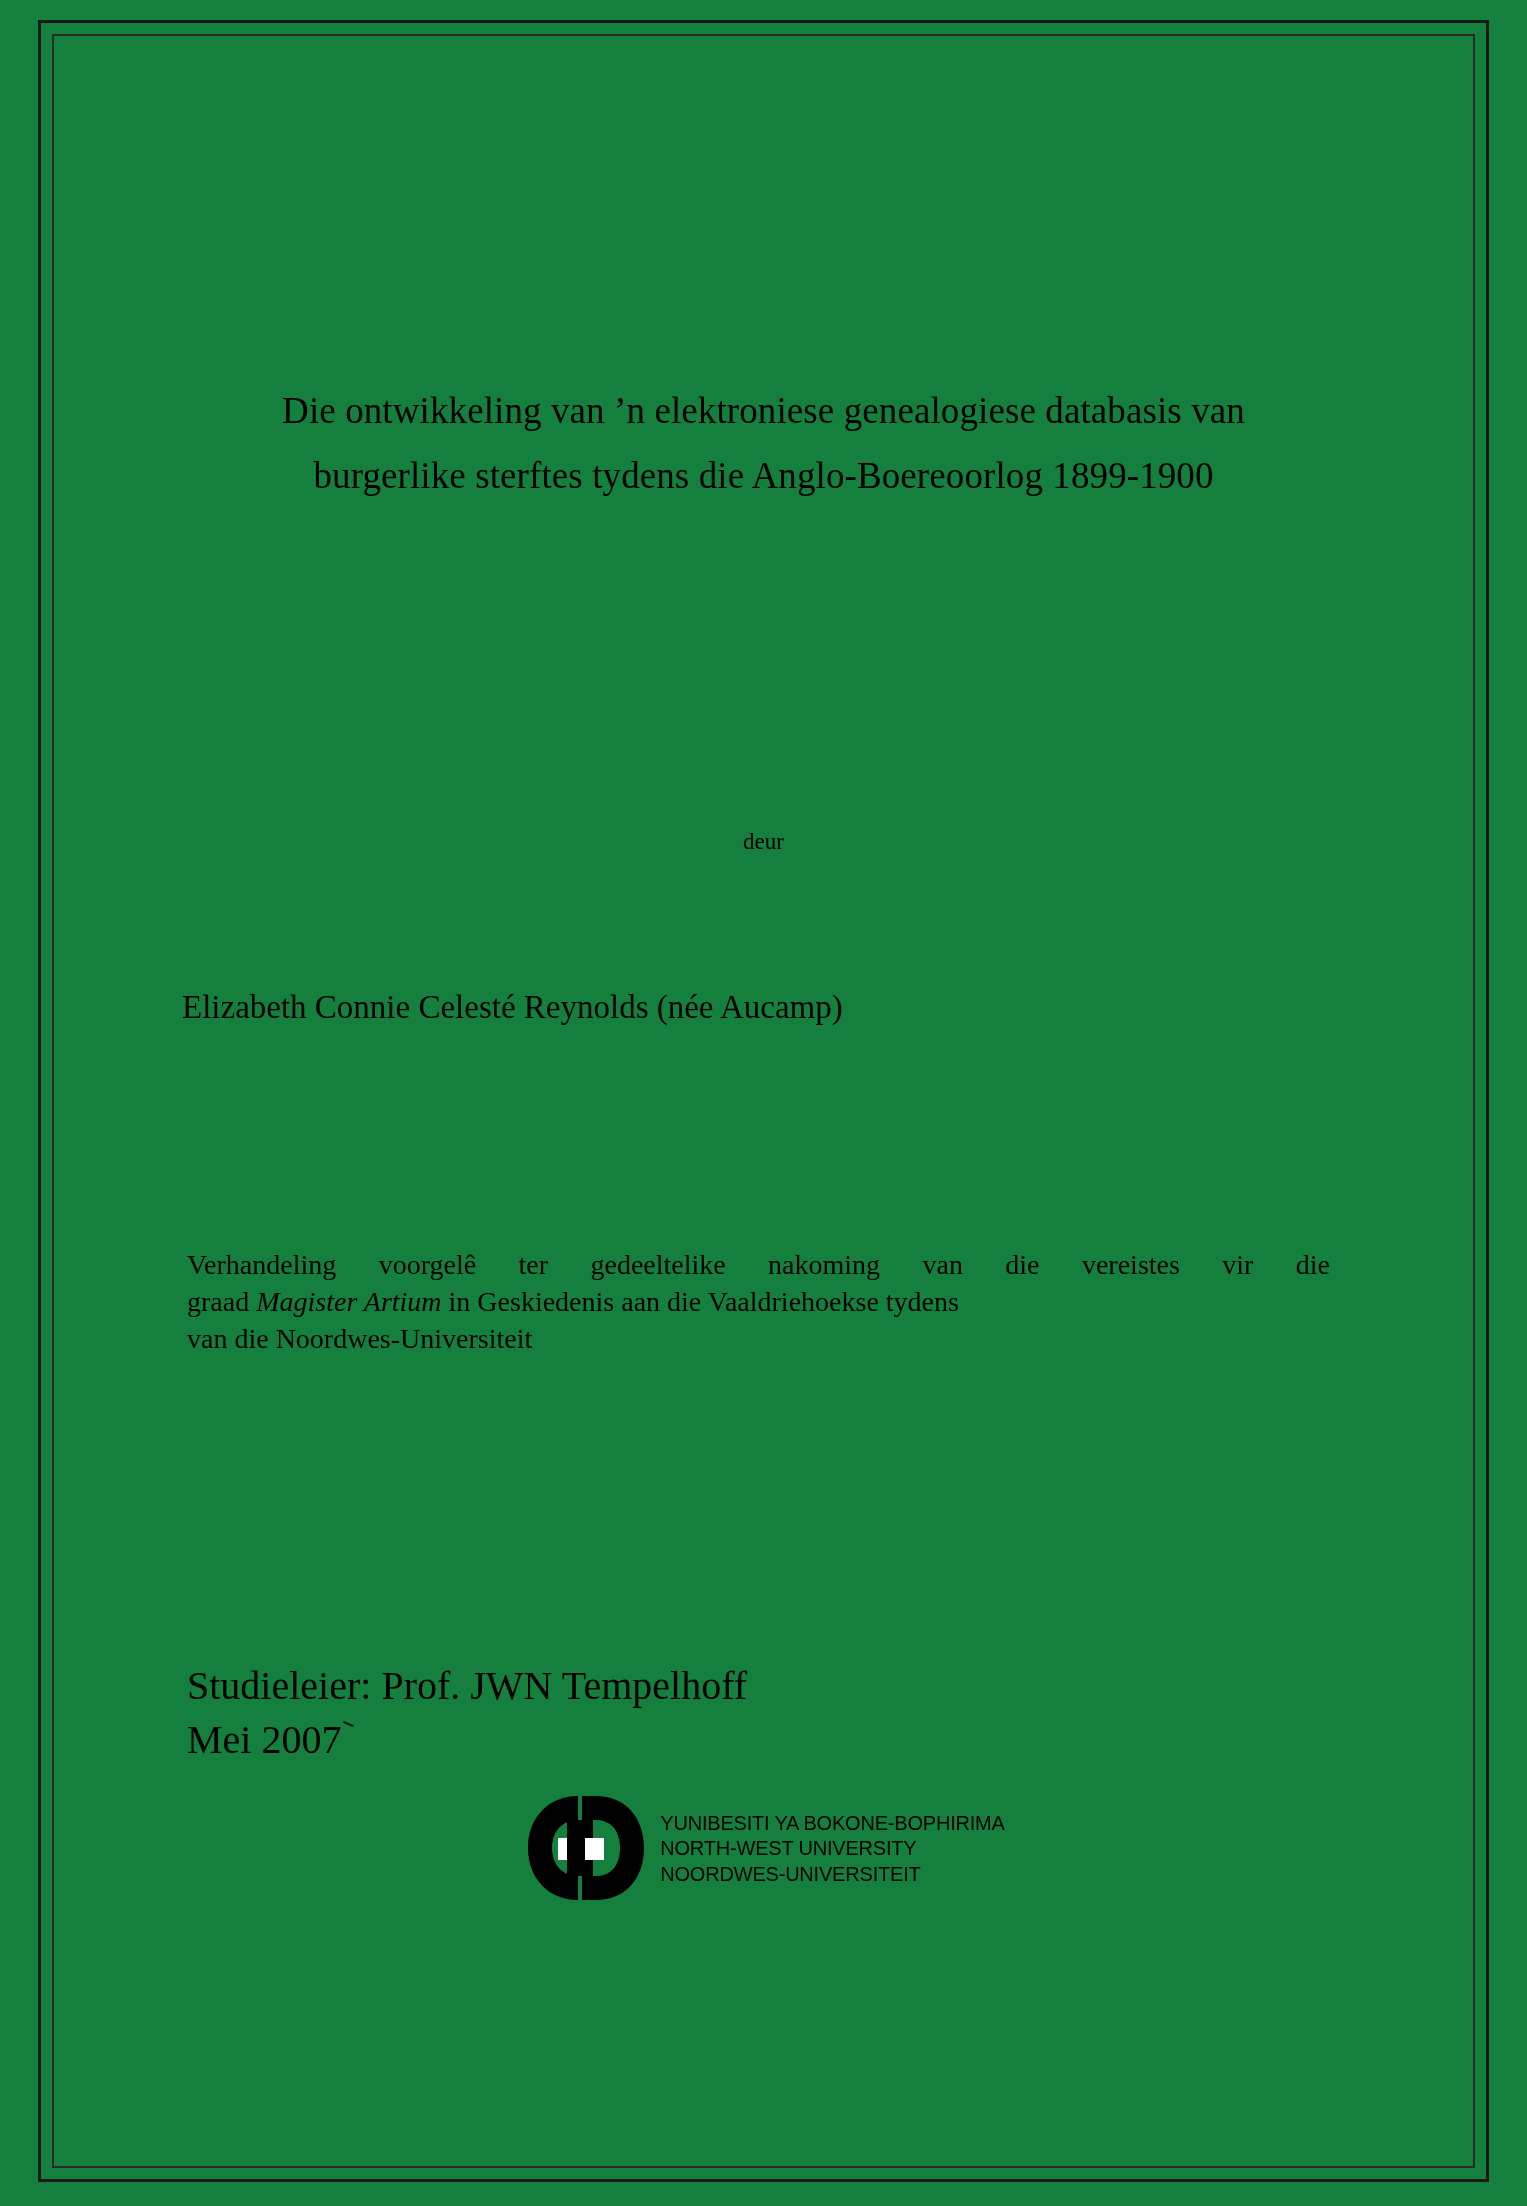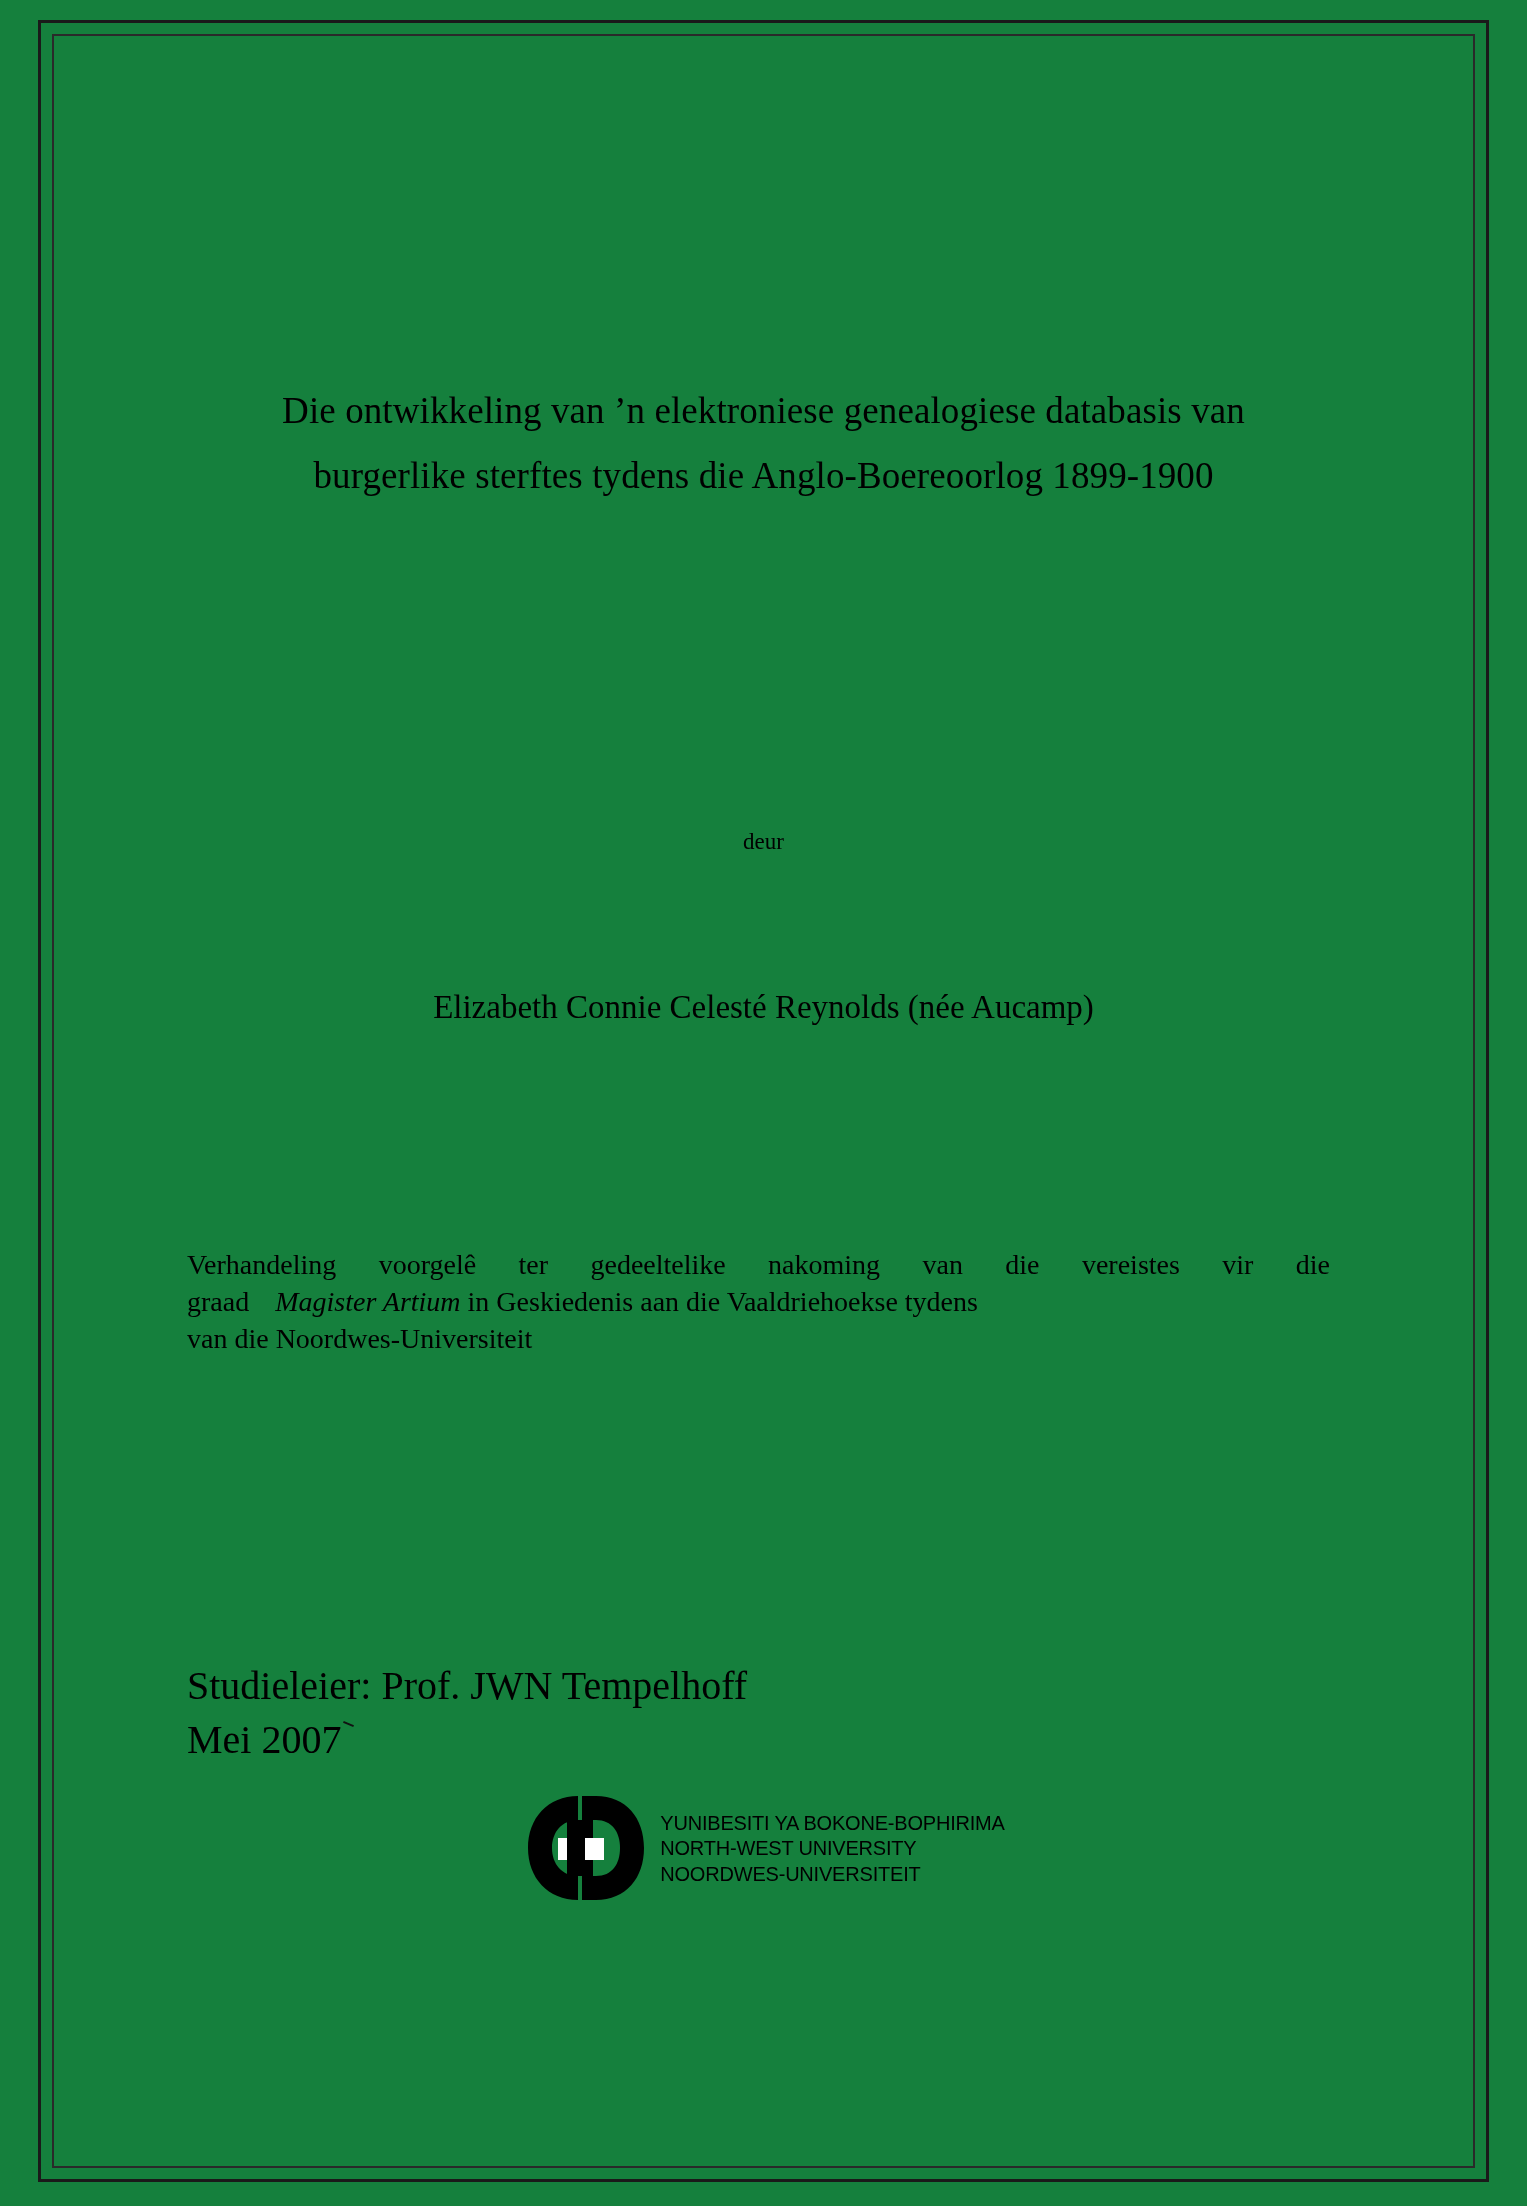--- a/index.html
+++ b/index.html
@@ -77,41 +77,39 @@
     top: 795px;
     text-align: center;
     font-size: 23px;
   }
 
   .author {
     position: absolute;
     left: 130px;
     right: 130px;
     top: 955px;
-    text-align: center;
     font-size: 33px;
   }
 
   .statement {
     position: absolute;
     left: 135px;
     right: 145px;
     top: 1212px;
     font-size: 28px;
     line-height: 1.33;
   }
   .statement .just {
     text-align: justify;
     text-align-last: justify;
   }
   .statement .rest {
     text-align: left;
   }
   .statement i {
-    margin-left: 19px;
   }
 
   .supervisor {
     position: absolute;
     left: 135px;
     top: 1625px;
     font-size: 40px;
     line-height: 1.35;
   }
   .date-line {

